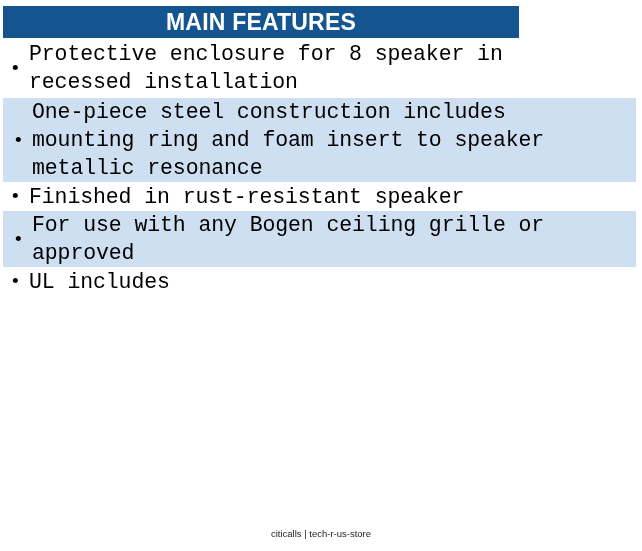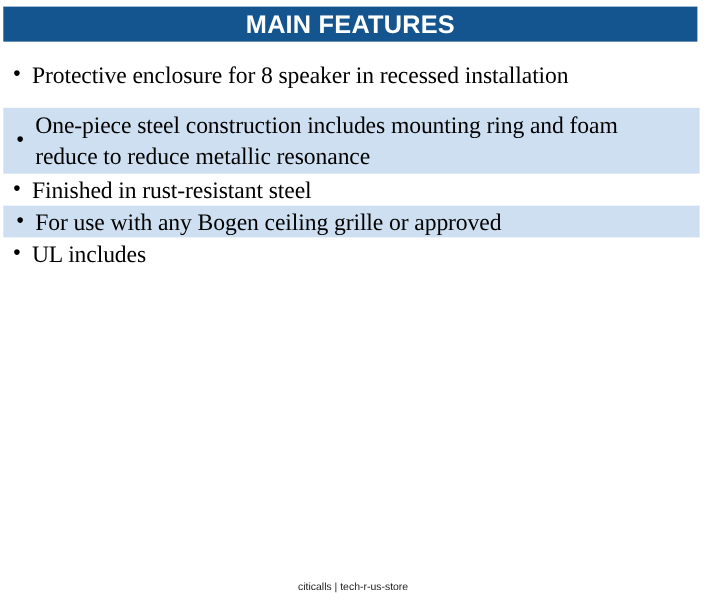--- a/index.html
+++ b/index.html
@@ -20,21 +20,21 @@
     width: 642px;
     height: 551px;
     background: #ffffff;
   }
 
   
   .header-band {
     position: absolute;
     left: 3px;
     top: 6px;
-    width: 631px;
+    width: 516px;
     height: 32px;
     background: #15558F;
     display: flex;
     align-items: center;
     justify-content: center;
   }
   .header-title {
     color: #ffffff;
     font-family: "Liberation Sans", sans-serif;
     font-weight: bold;
@@ -81,21 +81,21 @@
     line-height: 1;
     color: #000000;
     text-align: left;
     position: relative;
     top: -1px;
   }
 
   .feature-text {
     flex: 1 1 auto;
     color: #000000;
-    font-family: Liberation Serif, serif;
+    font-family: Liberation Mono, monospace;
     font-size: 21.5px;
     line-height: 28px;
     letter-spacing: -0.1px;
     padding-right: 4px;
   }
 
   .feature-row.two-line .feature-text {
     max-width: 568px;
   }
 
@@ -124,26 +124,26 @@
 
   <div class="feature-list">
 
     <div class="feature-row two-line">
       <span class="bullet-mark">•</span>
       <span class="feature-text">Protective enclosure for 8 speaker in recessed installation</span>
     </div>
 
     <div class="feature-row two-line shaded">
       <span class="bullet-mark">•</span>
-      <span class="feature-text">One-piece steel construction includes mounting ring and foam reduce to reduce metallic resonance</span>
+      <span class="feature-text">One-piece steel construction includes mounting ring and foam insert to speaker metallic resonance</span>
     </div>
 
     <div class="feature-row one-line">
       <span class="bullet-mark">•</span>
-      <span class="feature-text">Finished in rust-resistant steel</span>
+      <span class="feature-text">Finished in rust-resistant speaker</span>
     </div>
 
     <div class="feature-row one-line shaded">
       <span class="bullet-mark">•</span>
       <span class="feature-text">For use with any Bogen ceiling grille or approved</span>
     </div>
 
     <div class="feature-row one-line">
       <span class="bullet-mark">•</span>
       <span class="feature-text">UL includes</span>

